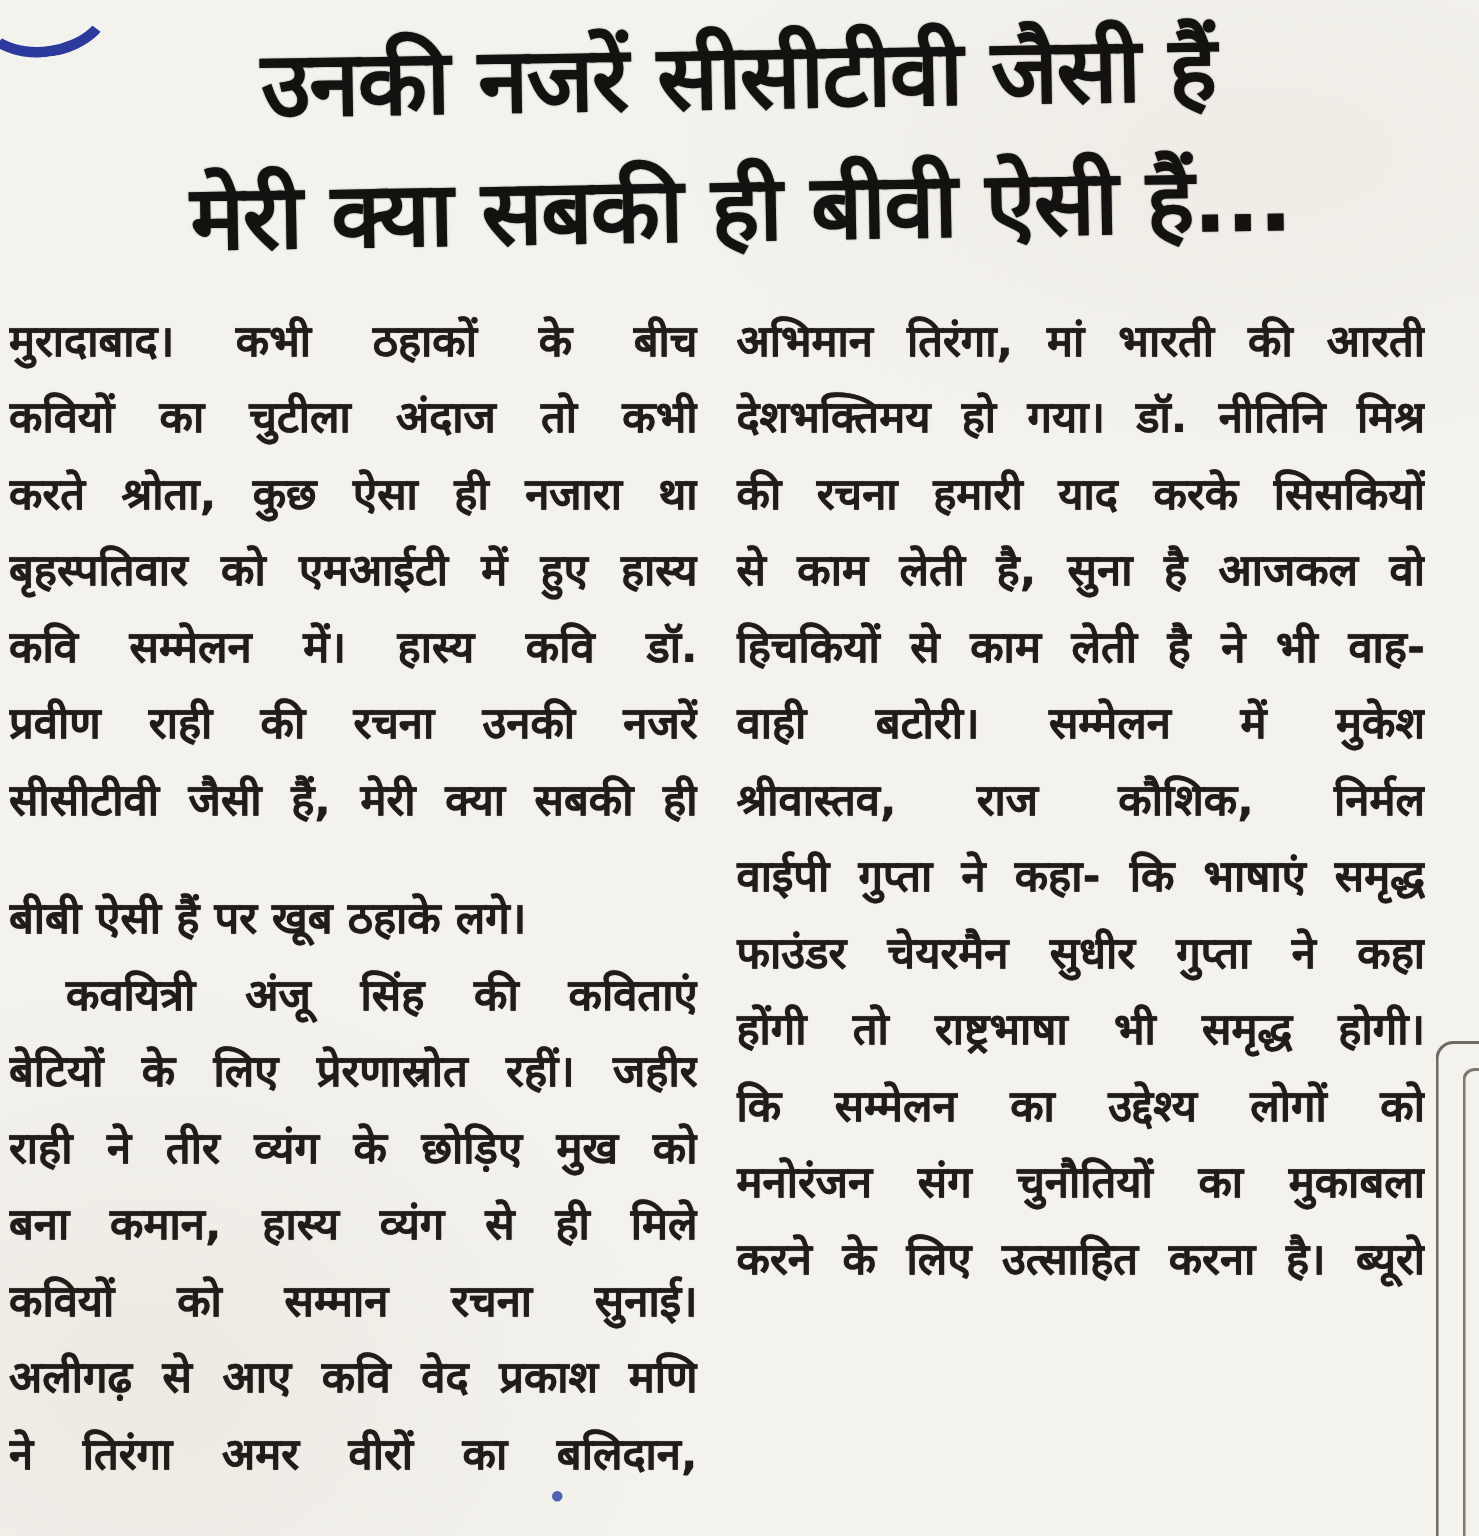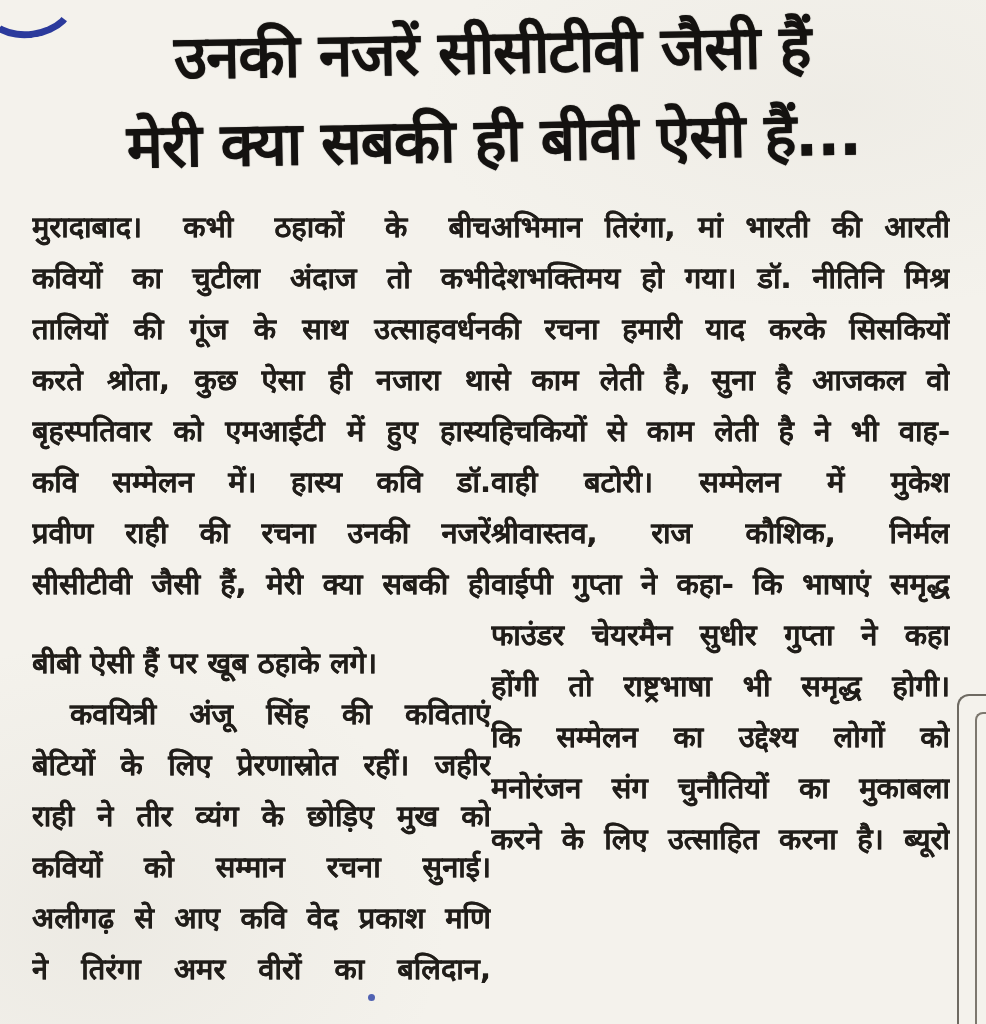--- a/index.html
+++ b/index.html
@@ -22,21 +22,21 @@
     font-size:60px;
     line-height:88px;
     letter-spacing:-1px;
     color:#141210;
     text-shadow:0 0 1px rgba(20,18,16,0.7);
     white-space:nowrap;
   }
   
   .columns{
     position:absolute;top:202px;left:6px;width:944px;
-    display:flex;justify-content:flex-end;
+    display:flex;gap:26px;
   }
   .col{width:459px;}
   .tline{
     height:51px;line-height:51px;
     font-size:29px;font-weight:700;
     color:#201d19;
     text-align:justify;text-align-last:justify;
     overflow:hidden;white-space:nowrap;
     text-shadow:0 0 0.5px rgba(32,29,25,0.8);
   }
@@ -76,30 +76,30 @@
   <div class="headline">
     <div>उनकी नजरें सीसीटीवी जैसी हैं</div>
     <div>मेरी क्या सबकी ही बीवी ऐसी हैं...</div>
   </div>
 
   <div class="columns">
 
     <div class="col">
       <div class="tline">मुरादाबाद। कभी ठहाकों के बीच</div>
       <div class="tline">कवियों का चुटीला अंदाज तो कभी</div>
-      <div class="tline">तालियों की गूंज के साथ उत्साहवर्धन</div>
       <div class="tline">करते श्रोता, कुछ ऐसा ही नजारा था</div>
       <div class="tline">बृहस्पतिवार को एमआईटी में हुए हास्य</div>
       <div class="tline">कवि सम्मेलन में। हास्य कवि डॉ.</div>
       <div class="tline">प्रवीण राही की रचना उनकी नजरें</div>
       <div class="tline">सीसीटीवी जैसी हैं, मेरी क्या सबकी ही</div>
       <div class="tline no-justify">बीबी ऐसी हैं पर खूब ठहाके लगे।</div>
       <div class="tline indent">कवयित्री अंजू सिंह की कविताएं</div>
       <div class="tline">बेटियों के लिए प्रेरणास्रोत रहीं। जहीर</div>
       <div class="tline">राही ने तीर व्यंग के छोड़िए मुख को</div>
+      <div class="tline">बना कमान, हास्य व्यंग से ही मिले</div>
       <div class="tline">कवियों को सम्मान रचना सुनाई।</div>
       <div class="tline">अलीगढ़ से आए कवि वेद प्रकाश मणि</div>
       <div class="tline">ने तिरंगा अमर वीरों का बलिदान,</div>
     </div>
 
     <div class="col">
       <div class="tline">अभिमान तिरंगा, मां भारती की आरती</div>
       <div class="tline">देशभक्तिमय हो गया। डॉ. नीतिनि मिश्र</div>
       <div class="tline">की रचना हमारी याद करके सिसकियों</div>
       <div class="tline">से काम लेती है, सुना है आजकल वो</div>

